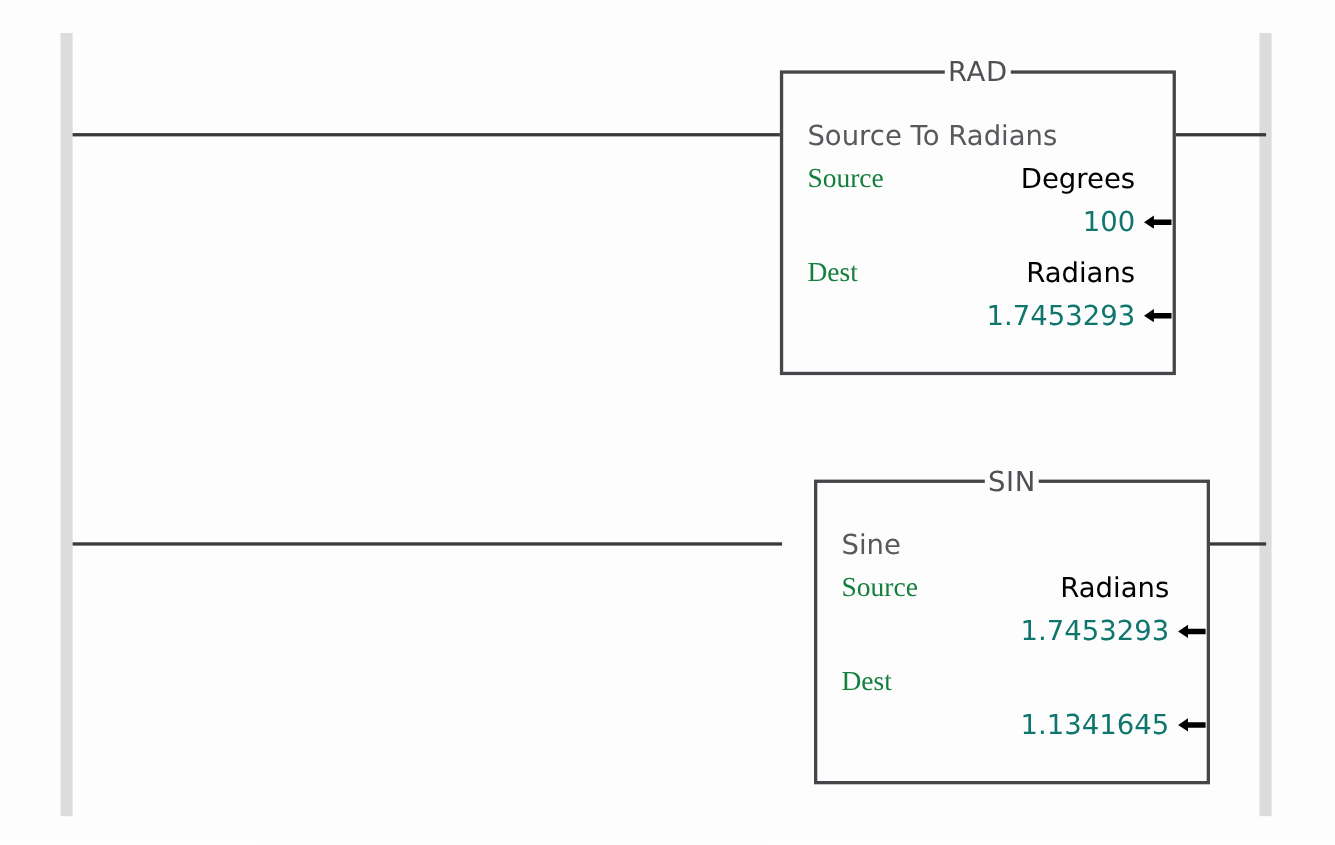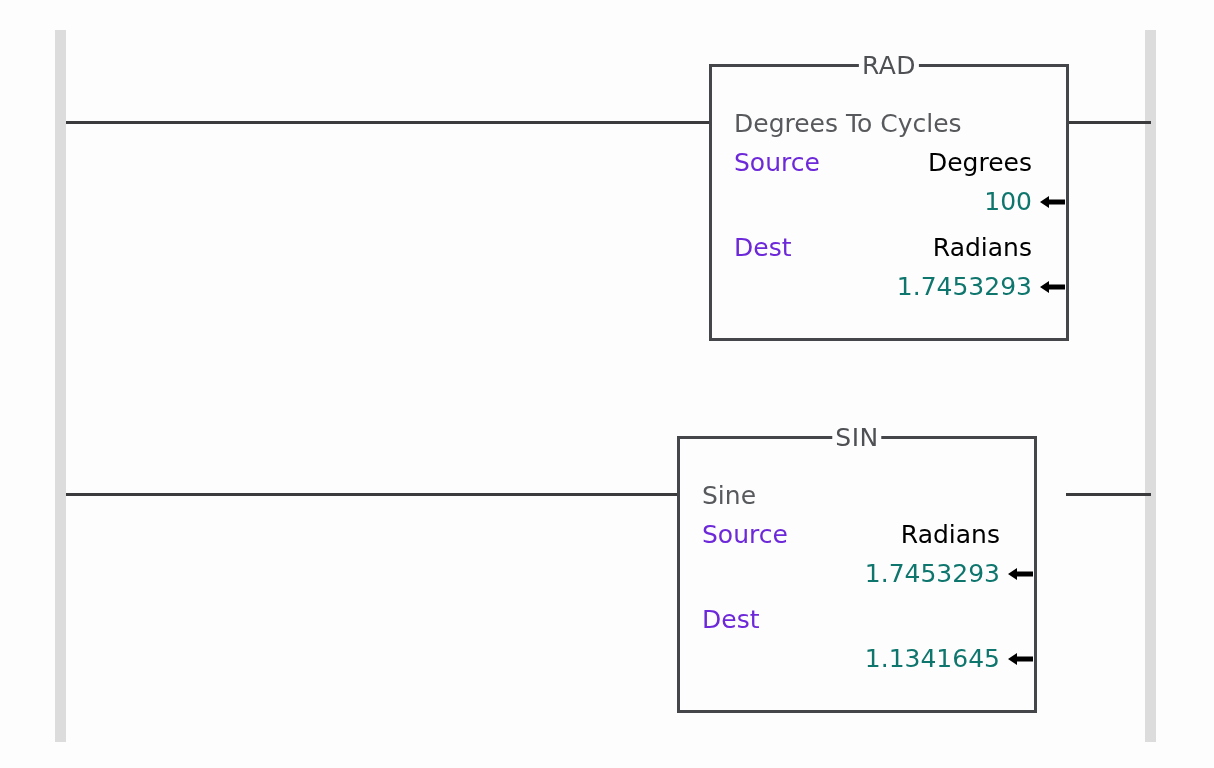--- a/index.html
+++ b/index.html
@@ -67,21 +67,22 @@
     left: 22px;
     right: 6px;
     height: 37px;
     line-height: 37px;
     font-size: 25px;
     white-space: nowrap;
   }
   .row .lbl {
     position: absolute;
     left: 0;
-    color: #6d28d9;
+    color: #15803d;
+    font-family: Liberation Serif, serif;
   }
   .row .opname {
     position: absolute;
     right: 28px;
     color: #000000;
   }
   .row .val {
     position: absolute;
     right: 28px;
     color: #0f766e;
@@ -116,21 +117,21 @@
   <div class="wire" style="left:66px; top:121px; width:645px;"></div>
   <div class="wire" style="left:1066px; top:121px; width:85px;"></div>
 
   <div class="block" style="left:709px; top:64px; width:360px; height:277px;">
 
     <div class="block-title">RAD</div>
 
     <div class="block-body">
 
       <div class="row" style="top:38px;">
-        <span class="desc">Degrees To Cycles</span>
+        <span class="desc">Source To Radians</span>
       </div>
 
       <div class="row" style="top:77px;">
         <span class="lbl">Source</span>
         <span class="opname">Degrees</span>
       </div>
 
       <div class="row" style="top:116px;">
         <span class="val">100</span>
         <span class="arrow-in">
@@ -153,21 +154,21 @@
           </svg>
         </span>
       </div>
 
     </div>
   </div>
 
   <div class="wire" style="left:66px; top:493px; width:645px;"></div>
   <div class="wire" style="left:1066px; top:493px; width:85px;"></div>
 
-  <div class="block" style="left:677px; top:436px; width:360px; height:277px;">
+  <div class="block" style="left:740px; top:436px; width:360px; height:277px;">
 
     <div class="block-title">SIN</div>
 
     <div class="block-body">
 
       <div class="row" style="top:38px;text-align:right;">
         <span class="desc">Sine</span>
       </div>
 
       <div class="row" style="top:77px;">

